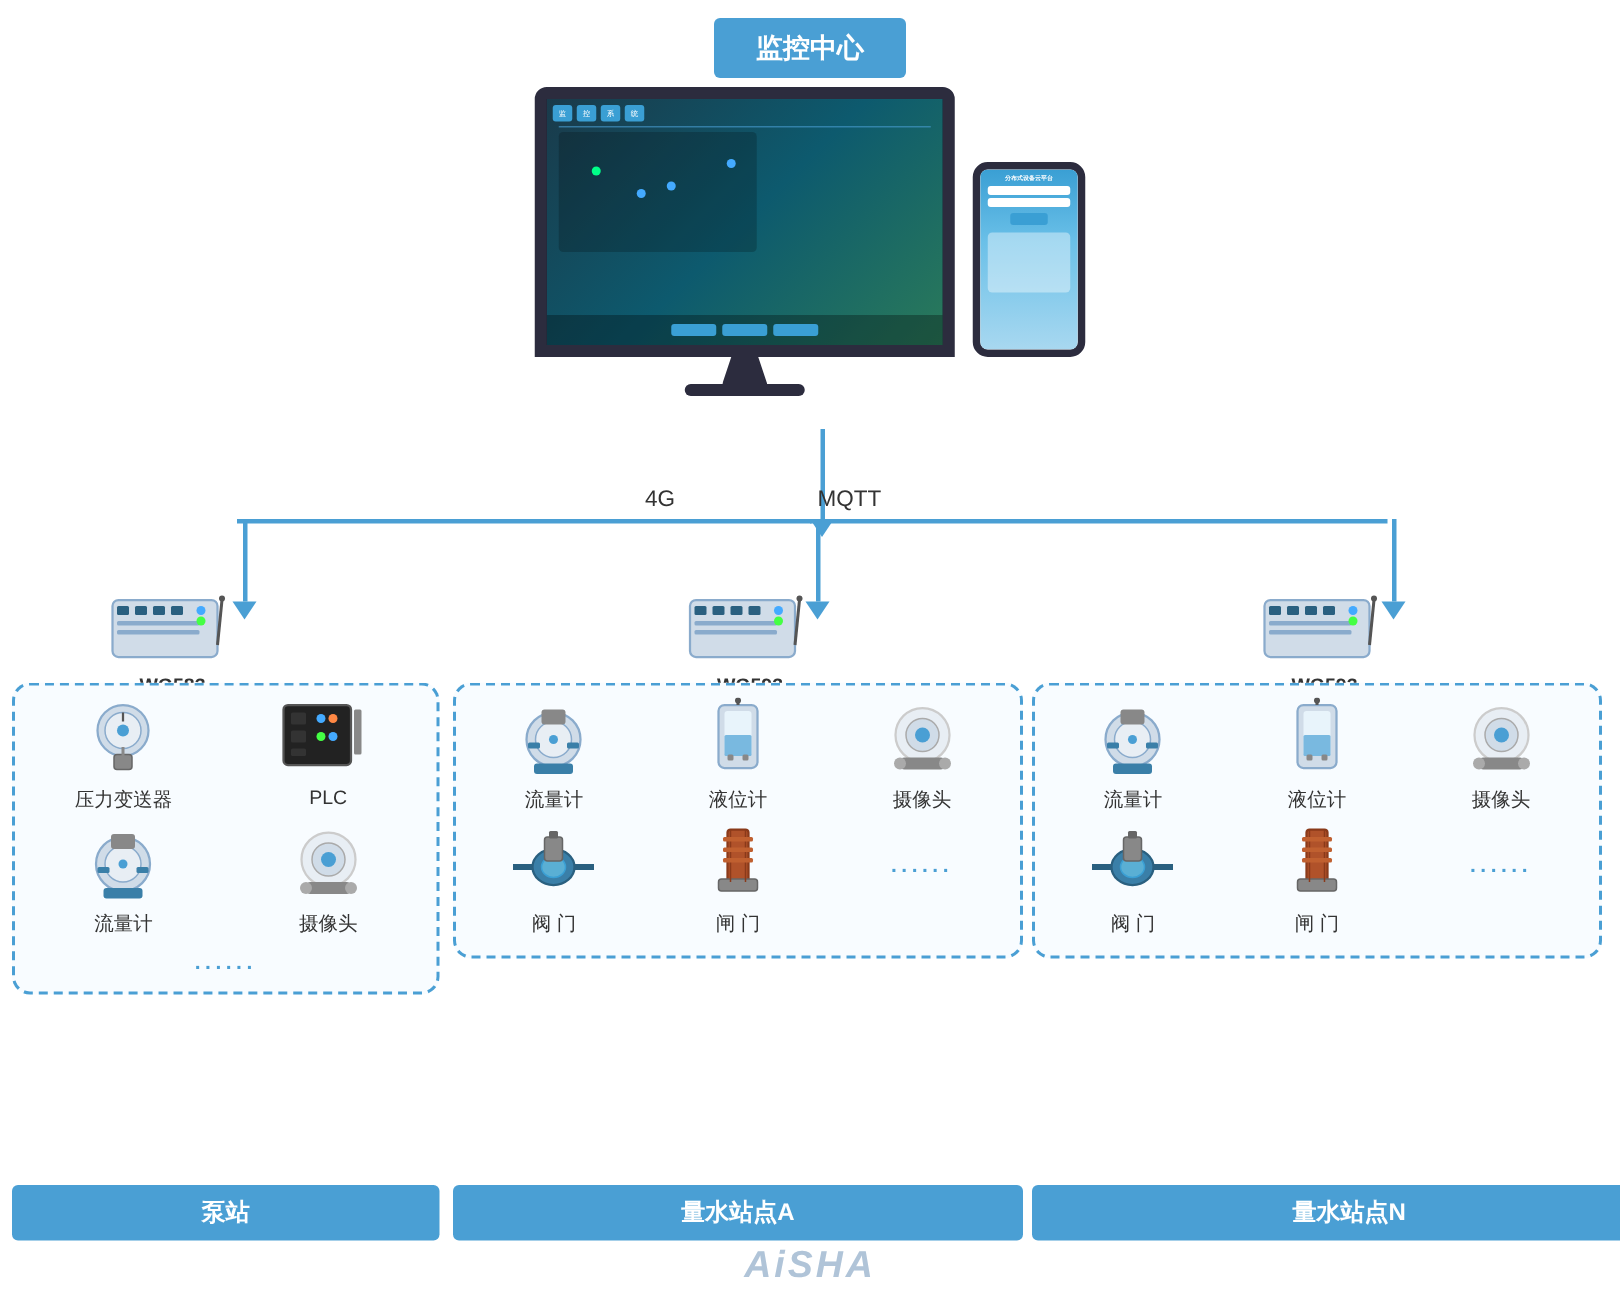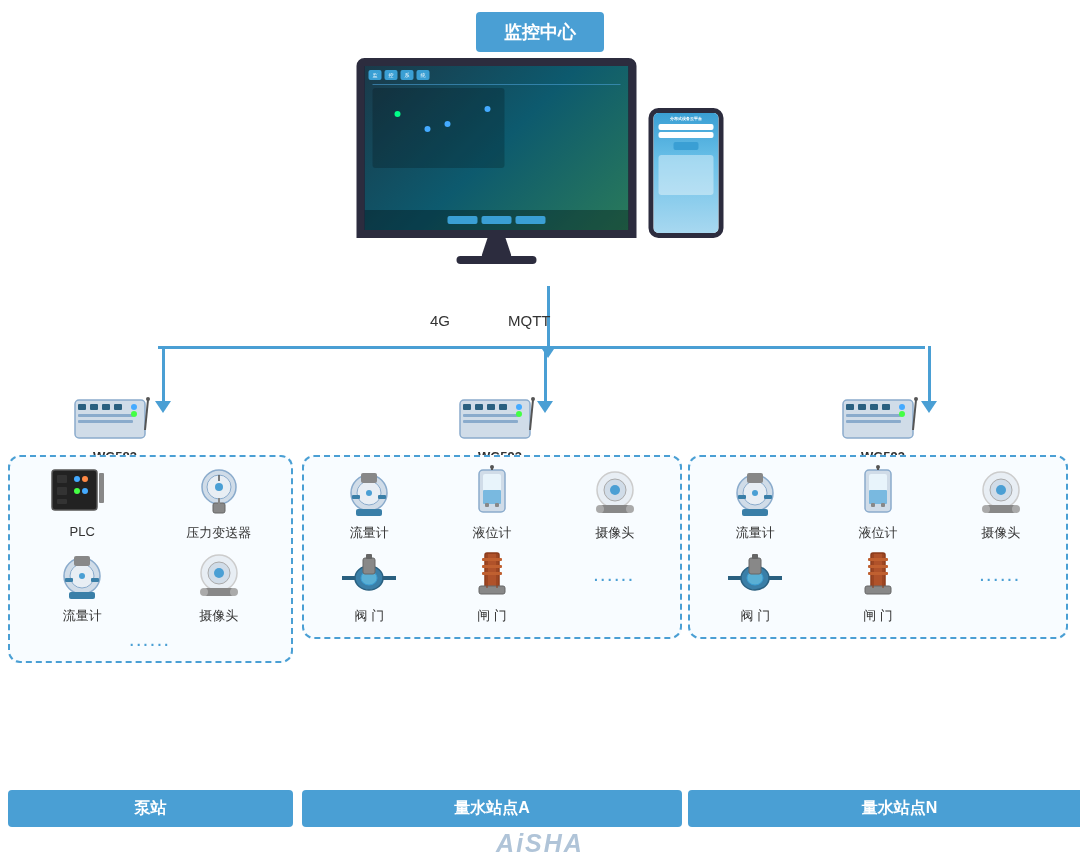--- a/index.html
+++ b/index.html
@@ -232,21 +232,21 @@
 
 <div style="position:absolute; top:286px; left:540px; display:flex; flex-direction:column; align-items:center;">
   <div style="width:3px;height:60px;background:#4a9fd4;"></div>
   <div style="width:0;height:0;border-left:8px solid transparent;border-right:8px solid transparent;border-top:12px solid #4a9fd4;"></div>
 </div>
 
 <div style="position:absolute;top:346px;left:158px;width:383px;height:3px;background:#4a9fd4;"></div>
 
 <div style="position:absolute;top:346px;left:540px;width:385px;height:3px;background:#4a9fd4;"></div>
 
-<div style="position:absolute;top:312px;left:430px;display:flex;gap:58px;">
+<div style="position:absolute;top:324px;left:430px;display:flex;gap:95px;">
   <span style="font-size:15px;color:#333;font-weight:500;">4G</span>
   <span style="font-size:15px;color:#333;font-weight:500;">MQTT</span>
 </div>
 
 <div style="position:absolute;top:346px;left:155px;display:flex;flex-direction:column;align-items:center;">
   <div style="width:3px;height:55px;background:#4a9fd4;"></div>
   <div style="width:0;height:0;border-left:8px solid transparent;border-right:8px solid transparent;border-top:12px solid #4a9fd4;"></div>
 </div>
 
 <div style="position:absolute;top:346px;left:537px;display:flex;flex-direction:column;align-items:center;">
@@ -276,42 +276,42 @@
     <circle cx="78" cy="9" r="2" fill="#555"></circle>
   </svg>
   <span style="font-size:13px;font-weight:600;color:#333;">WG583</span>
 </div>
 
 <div class="device-section" style="top:455px;left:8px;width:285px;padding:8px;">
 
   <div style="display:grid;grid-template-columns:1fr 1fr;gap:8px;margin-bottom:6px;">
     <div class="device-icon-wrap">
       <svg width="70" height="55" viewBox="0 0 70 55">
+        <circle cx="35" cy="22" r="17" fill="#d0dce8" stroke="#8aabcc" stroke-width="1.5"></circle>
+        <circle cx="35" cy="22" r="12" fill="#e8eef4" stroke="#8aabcc" stroke-width="1"></circle>
+        <circle cx="35" cy="22" r="4" fill="#4a9fd4"></circle>
+        <line x1="35" y1="10" x2="35" y2="16" stroke="#555" stroke-width="1.5"></line>
+        <rect x="29" y="38" width="12" height="10" rx="2" fill="#888" stroke="#666" stroke-width="1"></rect>
+        <line x1="35" y1="39" x2="35" y2="33" stroke="#888" stroke-width="2"></line>
+      </svg>
+      <span class="device-label">压力变送器</span>
+    </div>
+    <div class="device-icon-wrap">
+      <svg width="70" height="55" viewBox="0 0 70 55">
         <rect x="5" y="5" width="45" height="40" rx="3" fill="#222" stroke="#555" stroke-width="1.5"></rect>
         <rect x="10" y="10" width="10" height="8" rx="1" fill="#333"></rect>
         <rect x="10" y="22" width="10" height="8" rx="1" fill="#333"></rect>
         <rect x="10" y="34" width="10" height="5" rx="1" fill="#333"></rect>
         <circle cx="30" cy="14" r="3" fill="#4af"></circle>
         <circle cx="38" cy="14" r="3" fill="#f84"></circle>
         <circle cx="30" cy="26" r="3" fill="#4f4"></circle>
         <circle cx="38" cy="26" r="3" fill="#4af"></circle>
         <rect x="52" y="8" width="5" height="30" rx="1" fill="#888"></rect>
       </svg>
       <span class="device-label">PLC</span>
-    </div>
-    <div class="device-icon-wrap">
-      <svg width="70" height="55" viewBox="0 0 70 55">
-        <circle cx="35" cy="22" r="17" fill="#d0dce8" stroke="#8aabcc" stroke-width="1.5"></circle>
-        <circle cx="35" cy="22" r="12" fill="#e8eef4" stroke="#8aabcc" stroke-width="1"></circle>
-        <circle cx="35" cy="22" r="4" fill="#4a9fd4"></circle>
-        <line x1="35" y1="10" x2="35" y2="16" stroke="#555" stroke-width="1.5"></line>
-        <rect x="29" y="38" width="12" height="10" rx="2" fill="#888" stroke="#666" stroke-width="1"></rect>
-        <line x1="35" y1="39" x2="35" y2="33" stroke="#888" stroke-width="2"></line>
-      </svg>
-      <span class="device-label">压力变送器</span>
     </div>
   </div>
 
   <div style="display:grid;grid-template-columns:1fr 1fr;gap:8px;margin-bottom:4px;">
     <div class="device-icon-wrap">
       <svg width="70" height="55" viewBox="0 0 70 55">
         <ellipse cx="35" cy="28" rx="18" ry="18" fill="#d0dce8" stroke="#8aabcc" stroke-width="1.5"></ellipse>
         <ellipse cx="35" cy="28" rx="12" ry="12" fill="#e8eef4" stroke="#8aabcc" stroke-width="1"></ellipse>
         <circle cx="35" cy="28" r="3" fill="#4a9fd4"></circle>
         <rect x="27" y="8" width="16" height="10" rx="2" fill="#888"></rect>

